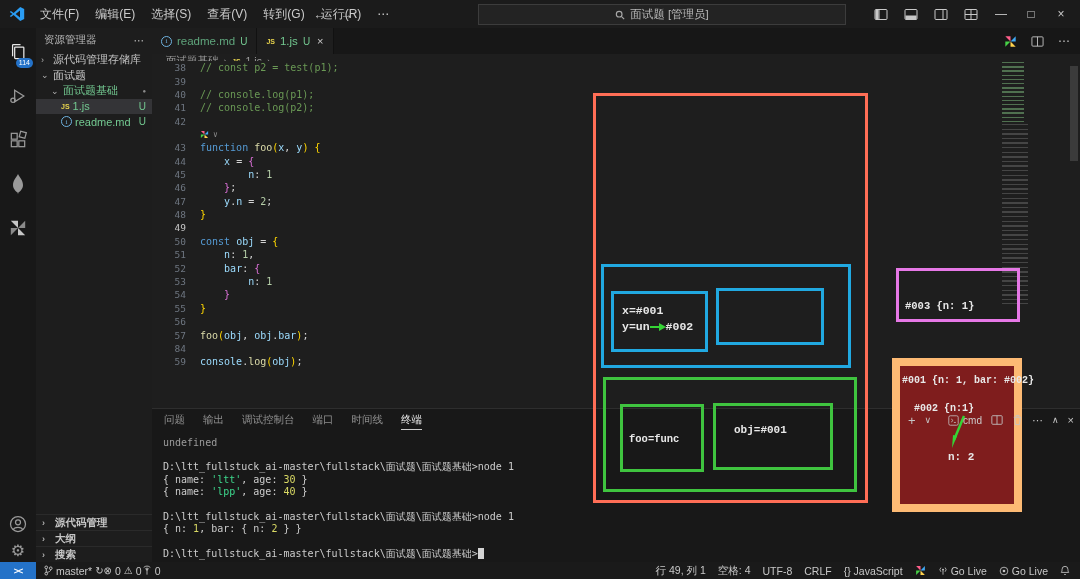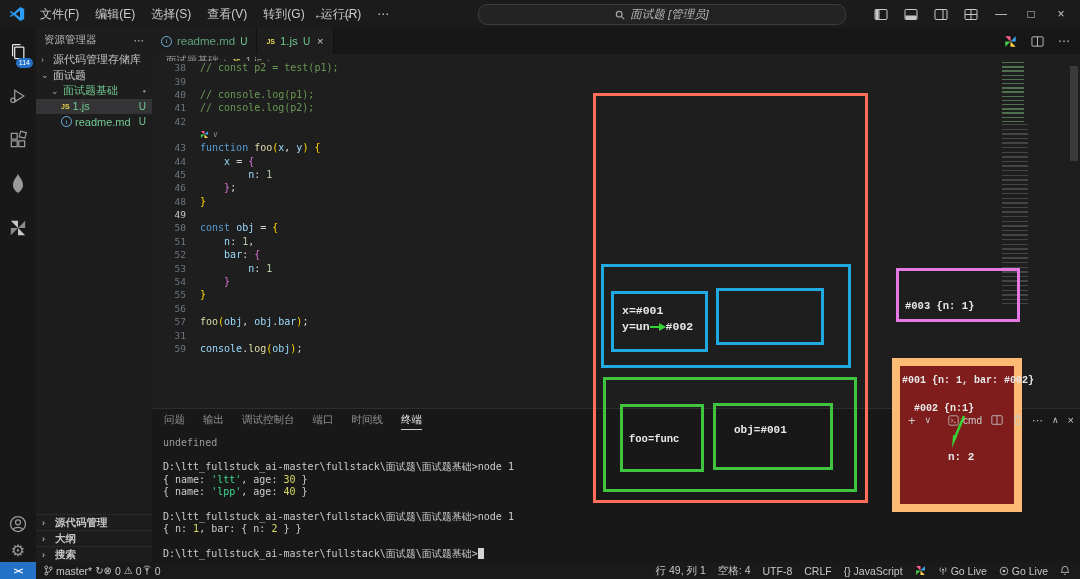--- a/index.html
+++ b/index.html
@@ -6,22 +6,22 @@
   #app{position:relative;width:1080px;height:579px;background:#1e1e1e;overflow:hidden;
        font-family:"Liberation Sans",sans-serif;color:#cccccc;font-size:12px;}
   
   .titlebar{position:absolute;left:0;top:0;width:1080px;height:28px;background:#1b1b1b;
             border-bottom:7px solid #86efac;display:flex;align-items:center;}
   .logo{width:18px;height:18px;margin:0 6px 0 8px;display:flex;align-items:center;justify-content:center;}
   .menus{display:flex;align-items:center;}
   .menu-item{padding:3px 8px;color:#cccccc;font-size:12px;border-radius:4px;cursor:default;}
   .navarrows{position:absolute;left:313px;top:0;height:28px;display:flex;align-items:center;gap:14px;color:#bdbdbd;font-size:13px;}
   .searchbox{position:absolute;left:478px;top:4px;width:366px;height:19px;background:#232323;
-             border:1px solid #3c3c3c;border-radius:9px;display:flex;align-items:center;justify-content:center;
-             gap:5px;color:#b8b8b8;font-size:11.5px;font-style:italic;}
+             border:1px solid #3c3c3c;border-radius:0;display:flex;align-items:center;justify-content:center;
+             gap:5px;color:#b8b8b8;font-size:11.5px;}
   .wincontrols{position:absolute;right:0;top:0;height:28px;display:flex;align-items:center;gap:4px;padding-right:6px;}
   .wc{width:26px;height:24px;display:flex;align-items:center;justify-content:center;color:#c8c8c8;font-size:12px;}
   
   .activitybar{position:absolute;left:0;top:28px;width:36px;height:534px;background:#181818;}
   .ab-ic{position:absolute;left:0;width:36px;height:36px;display:flex;align-items:center;justify-content:center;color:#9a9a9a;}
   .ab-badge{position:absolute;right:3px;bottom:2px;background:#2472c8;color:#fff;font-size:7px;
             border-radius:8px;padding:1px 3px;line-height:8px;}
   
   .sidebar{position:absolute;left:36px;top:28px;width:116px;height:534px;background:#1d1d1d;border-right:1px solid #151515;}
   .sb-header{height:24px;display:flex;align-items:center;padding:0 8px;color:#b8b8b8;font-size:10.5px;}
@@ -332,20 +332,24 @@
       </div>
       <div class="cline">
         <span class="gut">45</span>
         <span class="ctext"><span class="c-pun">        </span><span class="c-var">n</span><span class="c-pun">: </span><span class="c-num">1</span></span>
       </div>
       <div class="cline">
         <span class="gut">46</span>
         <span class="ctext"><span class="c-pun">    </span><span class="c-b2">}</span><span class="c-pun">;</span></span>
       </div>
       <div class="cline">
+        <span class="gut">47</span>
+        <span class="ctext"><span class="c-pun">    </span><span class="c-var">y</span><span class="c-pun">.</span><span class="c-var">n</span><span class="c-pun"> = </span><span class="c-num">2</span><span class="c-pun">;</span></span>
+      </div>
+      <div class="cline">
         <span class="gut">48</span>
         <span class="ctext"><span class="c-b1">}</span></span>
       </div>
       <div class="cline">
         <span class="gut gactive">49</span>
         <span class="ctext"></span>
       </div>
       <div class="cline">
         <span class="gut">50</span>
         <span class="ctext"><span class="c-kw">const </span><span class="c-var">obj</span><span class="c-pun"> = </span><span class="c-b1">{</span></span>
@@ -372,21 +376,21 @@
       </div>
       <div class="cline">
         <span class="gut">56</span>
         <span class="ctext"></span>
       </div>
       <div class="cline">
         <span class="gut">57</span>
         <span class="ctext"><span class="c-fn">foo</span><span class="c-b1">(</span><span class="c-var">obj</span><span class="c-pun">, </span><span class="c-var">obj</span><span class="c-pun">.</span><span class="c-var">bar</span><span class="c-b1">)</span><span class="c-pun">;</span></span>
       </div>
       <div class="cline">
-        <span class="gut">31</span>
+        <span class="gut">84</span>
         <span class="ctext"></span>
       </div>
       <div class="cline">
         <span class="gut">59</span>
         <span class="ctext"><span class="c-var">console</span><span class="c-pun">.</span><span class="c-fn">log</span><span class="c-b1">(</span><span class="c-var">obj</span><span class="c-b1">)</span><span class="c-pun">;</span></span>
       </div>
     </div>
   <div class="minimap">
       <div class="mm1"></div>
       <div class="mm2"></div>

